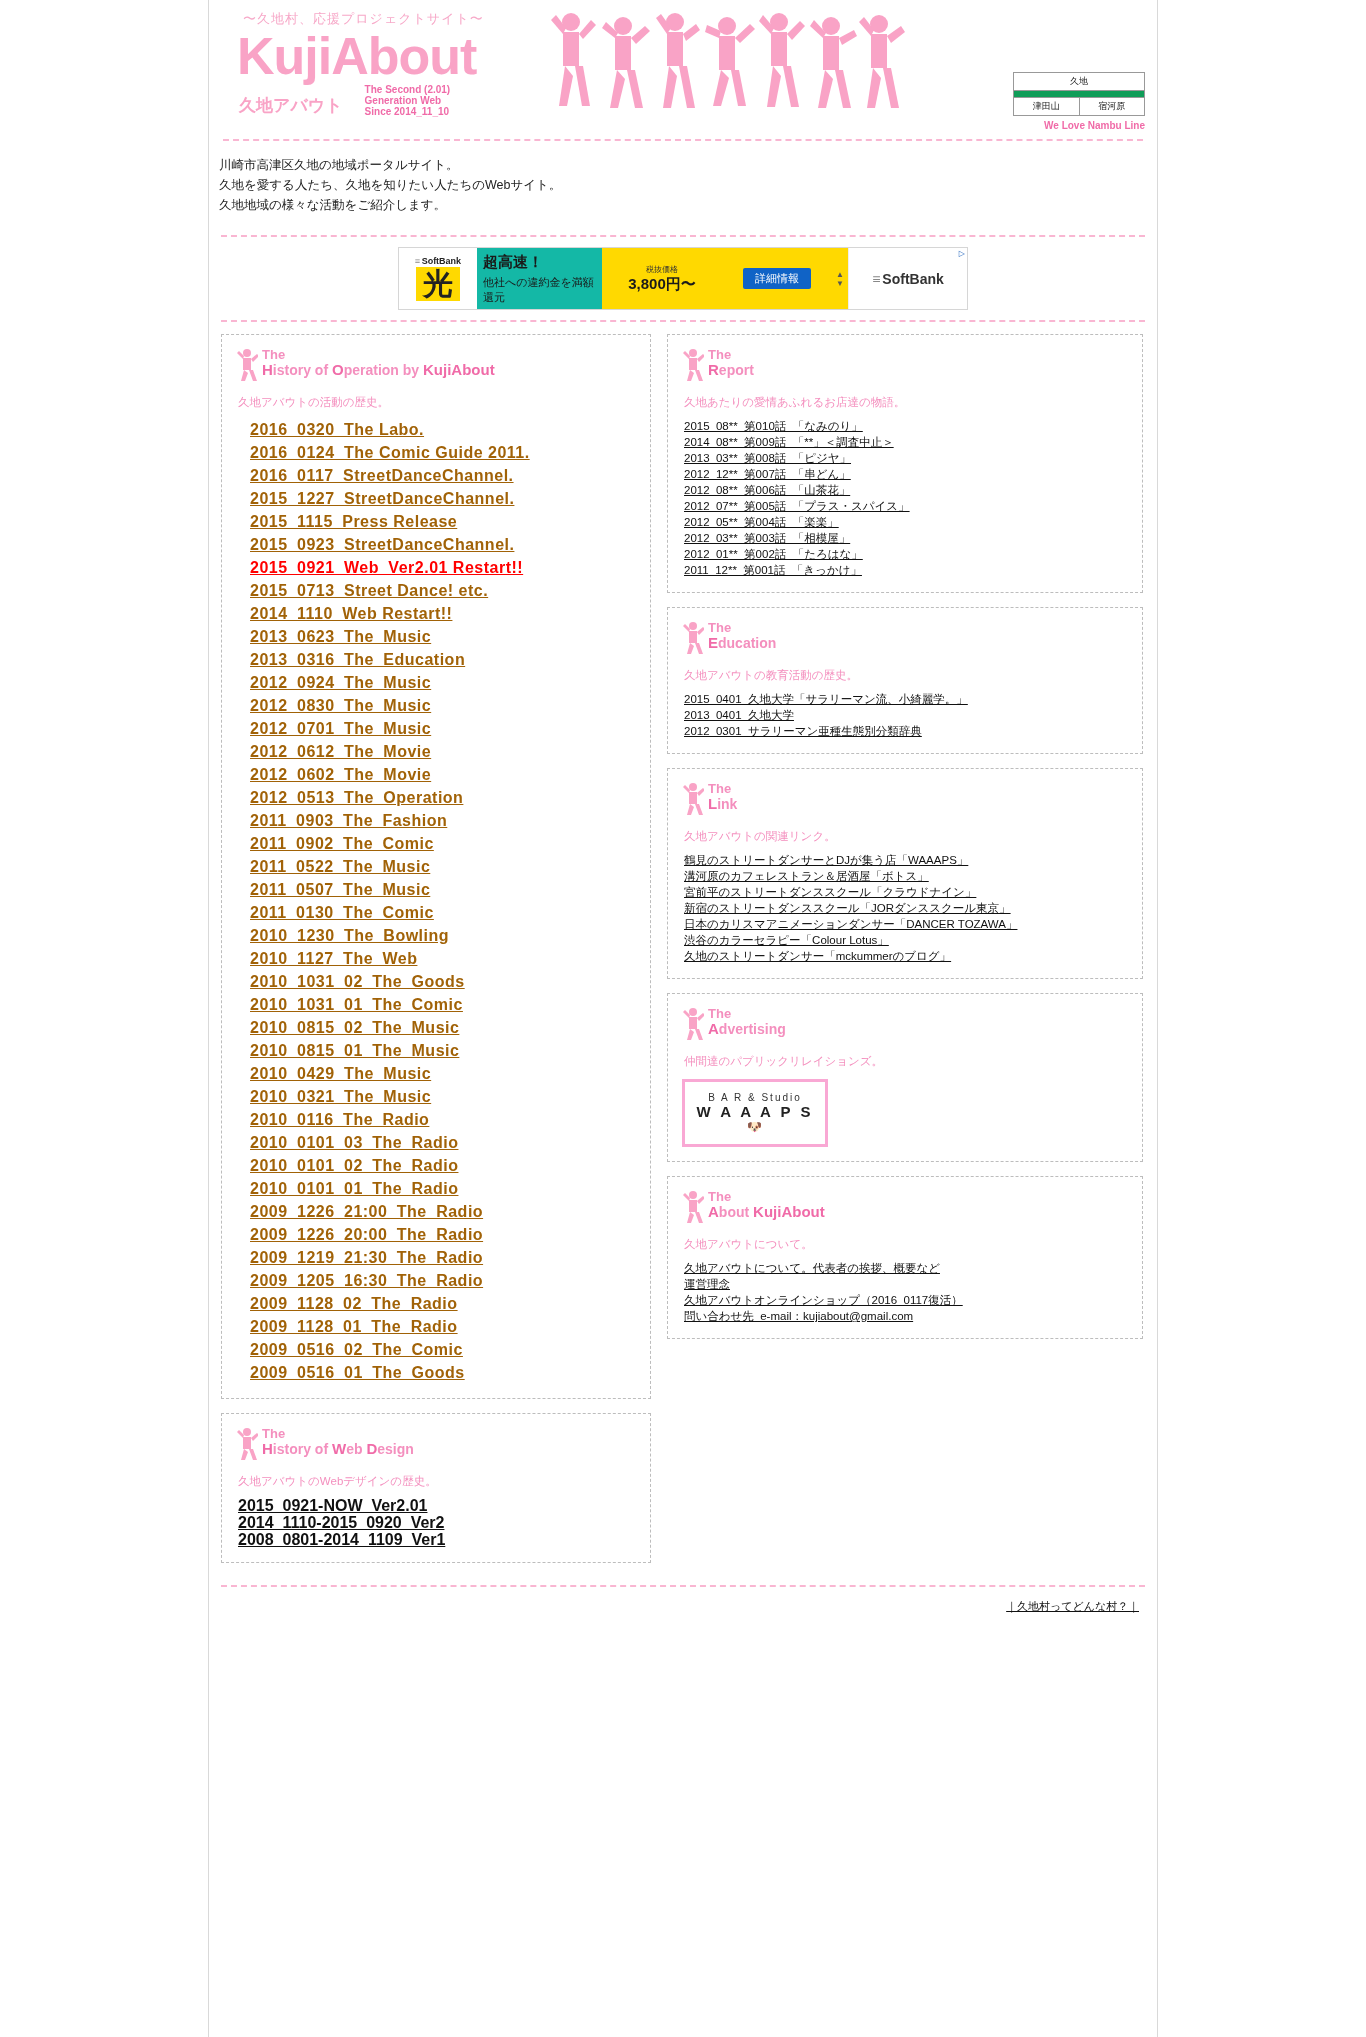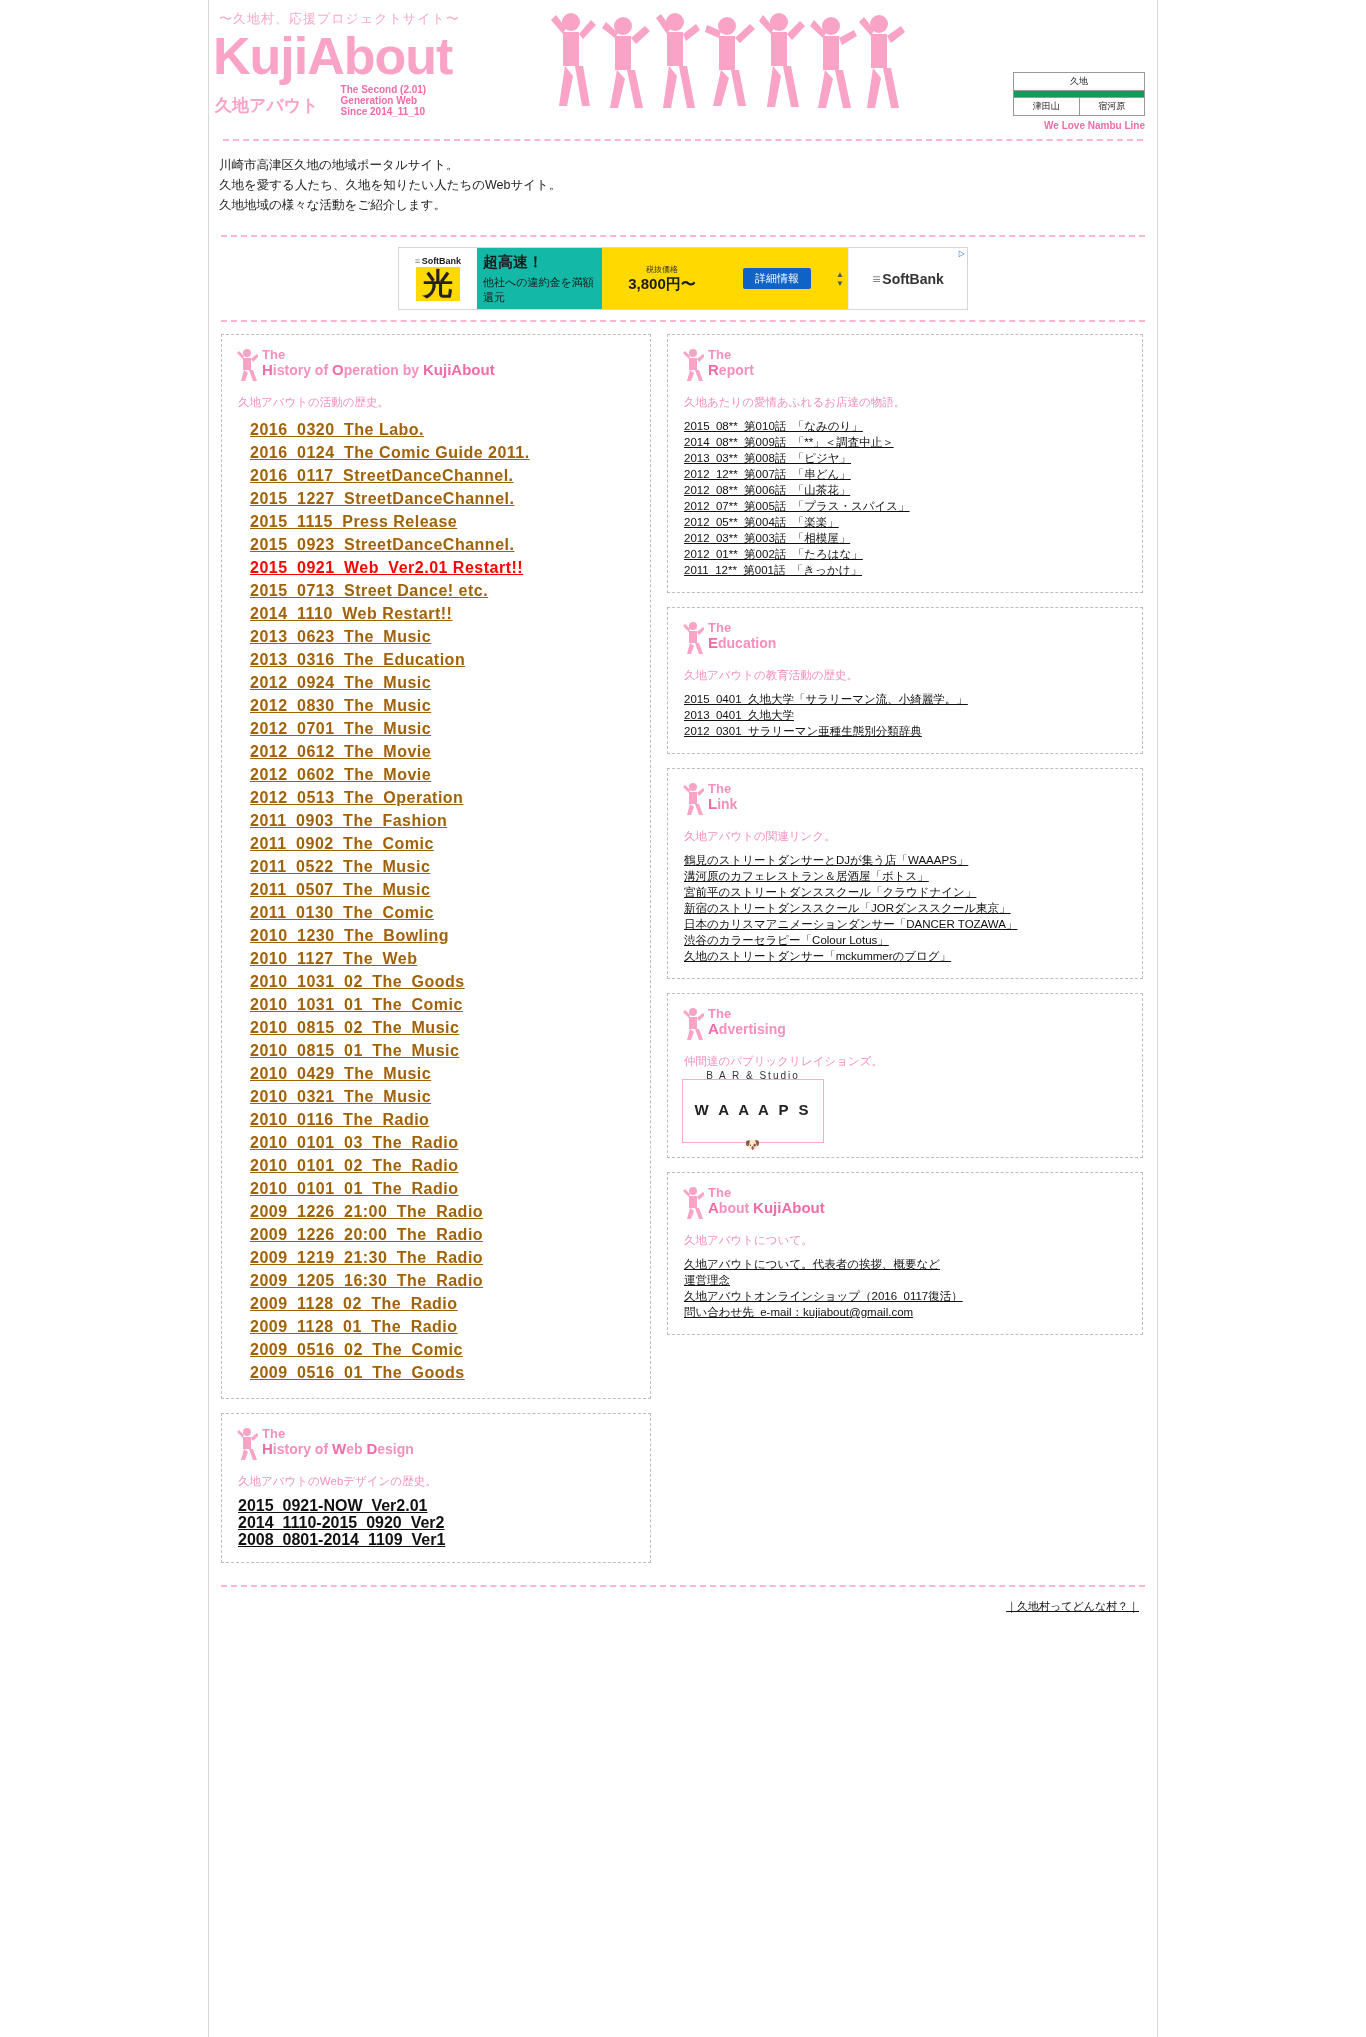--- a/index.html
+++ b/index.html
@@ -31,21 +31,21 @@
     box-sizing: border-box;
     background: #fff;
   }
   
   .header {
     position: relative;
     height: 135px;
   }
   .logo-block {
     position: absolute;
-    left: 0;
+    left: 24px;
     top: 10px;
     width: 320px;
   }
   .tagline {
     color: #f7a8c8;
     font-size: 13px;
     letter-spacing: 1px;
     margin: 0 0 2px 10px;
   }
   .logo-main {
@@ -288,27 +288,26 @@
     text-decoration: underline;
     font-size: 16px;
     line-height: 17px;
     font-weight: bold;
     margin-left: 2px;
   }
   .waaaps {
     margin-top: 10px;
     width: 140px;
     height: 62px;
-    border: 1px solid #f9a8d4;
+    border: 3px solid #f9a8d4;
     background: #fff;
     display: flex;
     flex-direction: column;
     align-items: center;
     justify-content: center;
-    gap: 20px;
   }
   .waaaps-top { font-size: 10px; color: #333; letter-spacing: 2px; }
   .waaaps-mid { font-size: 15px; font-weight: bold; color:#222; letter-spacing: 3px; }
   .waaaps-dog { font-size: 12px; }
   
   .footer {
     margin: 8px 12px 0 12px;
     padding-top: 6px;
     border-top: 2px dashed #f9b6d2;
   }

